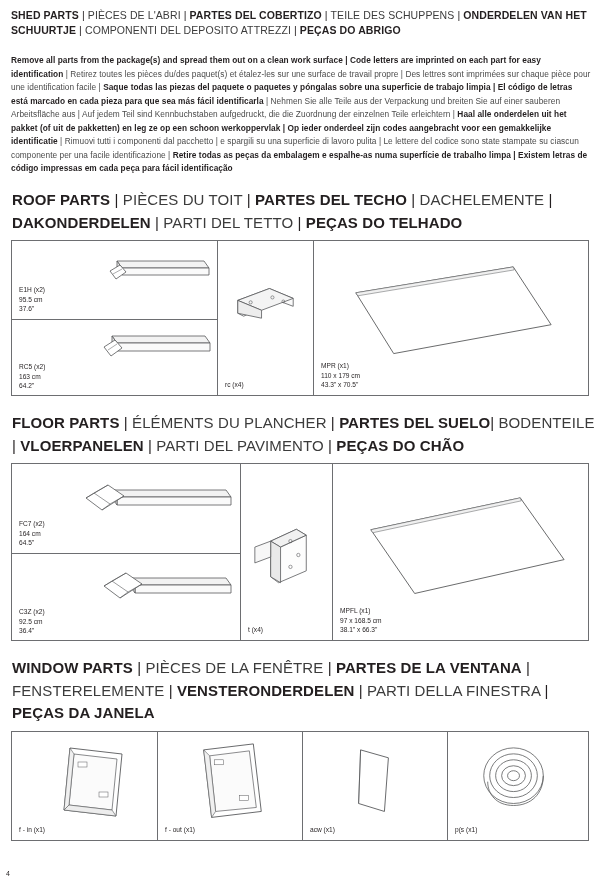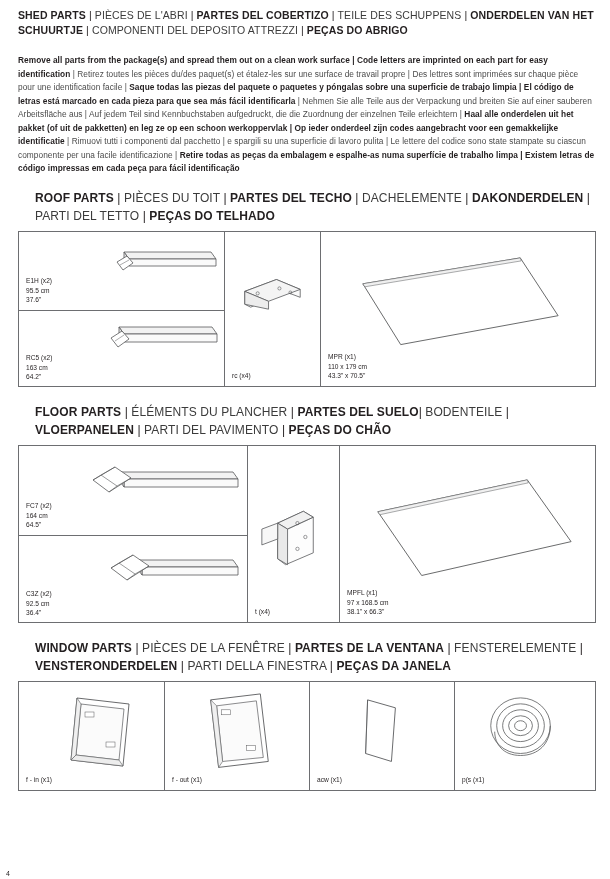--- a/index.html
+++ b/index.html
@@ -10,21 +10,21 @@
     background: #ffffff;
     font-family: "Liberation Sans", sans-serif;
     color: #231f20;
     position: relative;
     overflow: hidden;
   }
   .page {
     position: relative;
     width: 610px;
     height: 879px;
-    padding: 8px 14px 0 18px;
+    padding: 8px 14px 0 11px;
   }
 
   
   .title-block {
     font-size: 10.5px;
     line-height: 1.45;
     letter-spacing: 0.1px;
     margin: 0 0 6px 0;
   }
   .t-bold { font-weight: bold; }
@@ -37,23 +37,23 @@
     line-height: 1.62;
     letter-spacing: 0.05px;
     margin: 16px 0 14px 0;
     max-width: 580px;
   }
   .intro .b { font-weight: bold; }
   .intro .g { color: #4a4a4a; }
 
   
   .sec-head {
-    font-size: 12px;
+    font-size: 15px;
     line-height: 1.5;
-    margin: 0 0 6px 17px;
+    margin: 0 0 6px 1px;
     letter-spacing: 0.1px;
   }
 
   
   .parts-box {
     border: 1px solid #6d6e71;
     display: flex;
     width: 578px;
     margin-bottom: 16px;
   }

